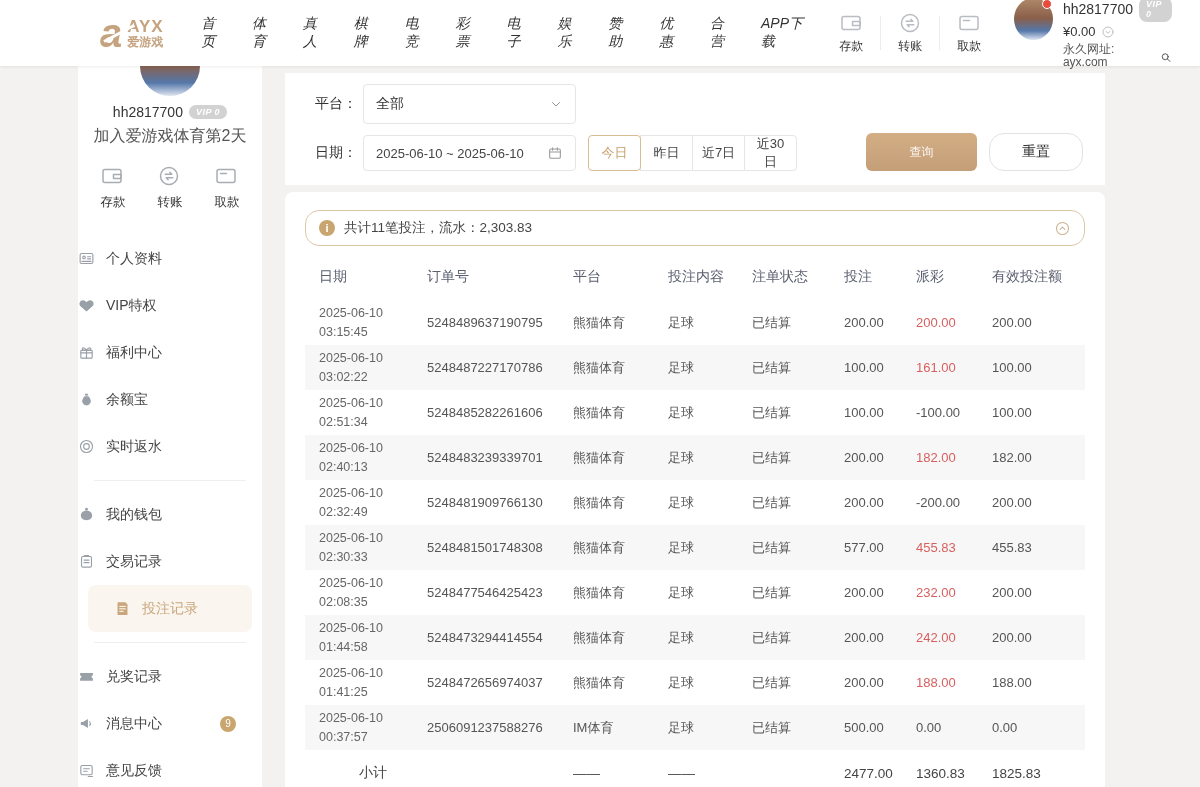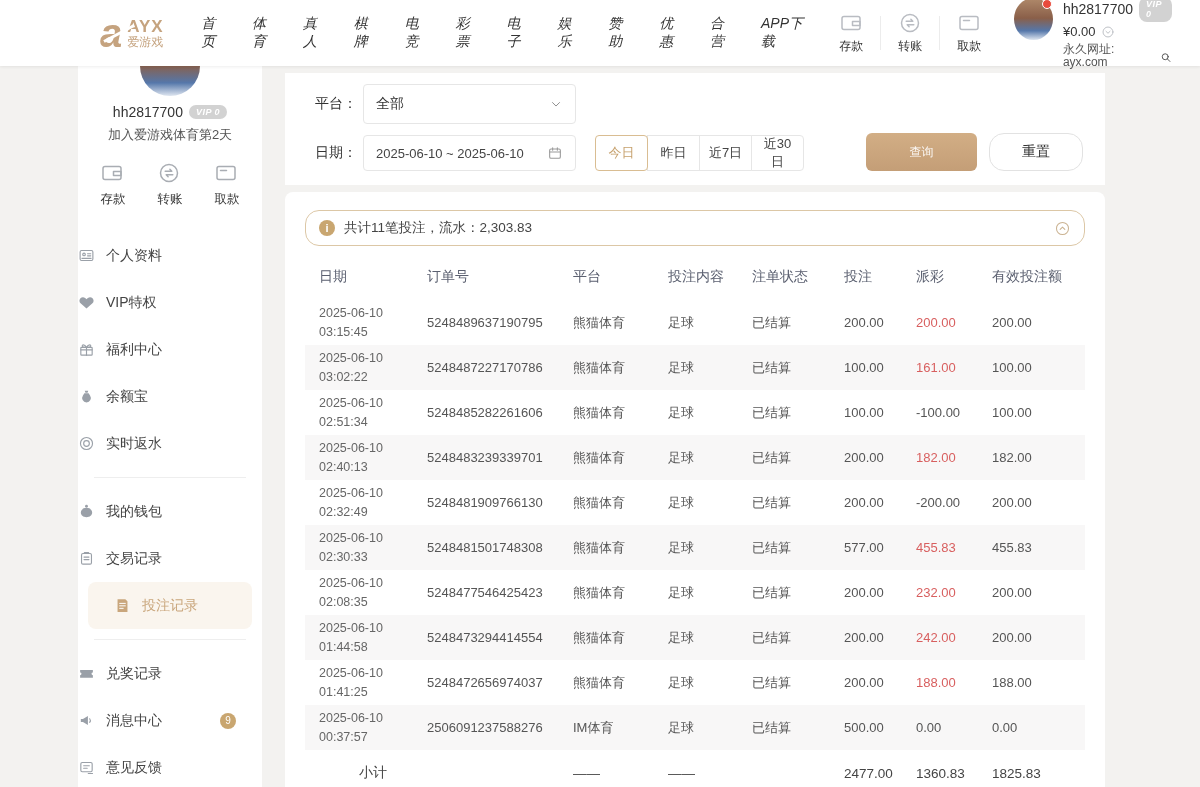--- a/index.html
+++ b/index.html
@@ -11,21 +11,21 @@
   
   header{position:absolute;left:0;top:0;width:1200px;height:66px;background:#fff;z-index:20;
          display:flex;align-items:center;box-shadow:0 1px 3px rgba(0,0,0,.07);}
   .logo{display:flex;align-items:center;gap:7px;margin-left:100px;color:#c5a37f;}
   .logo-mark{position:relative;font-size:40px;font-weight:800;font-style:italic;line-height:34px;
              letter-spacing:-2px;}
   .logo-mark::after{content:"";position:absolute;left:2px;top:16px;width:34px;height:3px;
                     background:#fff;transform:rotate(-28deg);}
   .logo-text{display:flex;flex-direction:column;line-height:1.05;}
   .logo-text b{font-size:17px;font-weight:800;letter-spacing:1px;}
-  .logo-text i{font-style:normal;font-size:12px;font-weight:400;}
+  .logo-text i{font-style:normal;font-size:12px;font-weight:700;}
   nav{display:flex;margin-left:24px;}
   nav a{display:block;padding:0 13.5px;font-size:14px;font-weight:500;color:#333;text-decoration:none;cursor:pointer;font-style:italic;}
   .hq{display:flex;align-items:center;margin-left:auto;}
   .qa{display:flex;flex-direction:column;align-items:center;gap:3px;width:58px;cursor:pointer;}
   .qi{width:24px;height:24px;color:#b9bcc2;}
   .qi svg{width:24px;height:24px;stroke:currentColor;fill:none;stroke-width:1.5;stroke-linecap:round;stroke-linejoin:round;}
   .ql{font-size:12px;color:#333;}
   .sep{width:1px;height:34px;background:#ececec;}
   .userbox{display:flex;align-items:flex-start;gap:10px;margin:0 28px 0 16px;}
   .avatar{position:relative;width:42px;height:42px;border-radius:50%;margin-top:2px;
@@ -40,21 +40,21 @@
   .circ-icon{width:14px;height:14px;color:#b9bcc2;}
   .circ-icon svg,.mini-icon svg{width:100%;height:100%;stroke:currentColor;fill:none;stroke-width:1.6;stroke-linecap:round;stroke-linejoin:round;}
   .usite{font-size:12px;color:#555;}
   .mini-icon{width:13px;height:13px;color:#333;}
 
   
   aside{position:absolute;left:78px;top:66px;width:184px;bottom:0;background:#fff;z-index:5;}
   .s-avatar{width:60px;height:60px;border-radius:50%;margin:-30px auto 0;
             background:linear-gradient(180deg,#b08a6b 0%,#8a5f49 48%,#5577aa 78%,#dfe6f0 100%);}
   .s-name{display:flex;justify-content:center;align-items:center;gap:6px;margin-top:8px;font-size:14px;color:#333;}
-  .s-joined{text-align:center;font-size:13px;color:#555;margin-top:6px;}
+  .s-joined{text-align:center;font-size:16px;color:#555;margin-top:6px;}
   .wallet{display:flex;justify-content:space-between;padding:0 22px;margin-top:17px;}
   .wa{display:flex;flex-direction:column;align-items:center;gap:4px;cursor:pointer;}
   .wa .qi{width:26px;height:26px;color:#a9adb3;}
   .wa .ql{font-size:12.5px;color:#333;}
   .menu{margin-top:24px;}
   .mi{display:flex;align-items:center;gap:11px;height:47px;font-size:14px;color:#444;cursor:pointer;position:relative;}
   .micon{width:17px;height:17px;color:#9aa0a8;flex:0 0 17px;}
   .micon svg{width:17px;height:17px;stroke:currentColor;fill:none;stroke-width:1.6;stroke-linecap:round;stroke-linejoin:round;}
   .micon svg .fill{fill:currentColor;stroke:none;}
   .mi.active{margin:0 10px;padding-left:26px;border-radius:8px;background:#faf5ee;color:#c9a67c;}
@@ -72,21 +72,21 @@
              font-size:14px;color:#333;cursor:pointer;background:#fff;}
   .selectbox .mini-icon{color:#888;width:14px;height:14px;}
   .datebox{width:213px;height:36px;border:1px solid #e6e6e6;border-radius:4px;display:flex;
            align-items:center;justify-content:space-between;padding:0 12px;box-sizing:border-box;
            font-size:13px;color:#444;cursor:pointer;background:#fff;}
   .datebox .mini-icon{color:#999;width:16px;height:16px;}
   .ranges{display:flex;margin-left:12px;}
   .rbtn{width:53px;height:36px;box-sizing:border-box;border:1px solid #e6e6e6;background:#fff;
         font-size:13px;color:#444;display:flex;align-items:center;justify-content:center;
         margin-left:-1px;cursor:pointer;position:relative;}
-  .rbtn:first-child{border-radius:4px 0 0 4px;margin-left:7px;text-align:center;}
+  .rbtn:first-child{border-radius:4px 0 0 4px;margin-left:0;text-align:center;}
   .rbtn:last-child{border-radius:0 4px 4px 0;}
   .rbtn.active{color:#c6a06c;border-color:#d9bd92;border-radius:4px;z-index:2;}
   .f-buttons{position:absolute;right:22px;top:60px;display:flex;gap:12px;}
   .btn-search{width:111px;height:38px;border:none;border-radius:6px;cursor:pointer;
               background:linear-gradient(180deg,#d2ae85,#c49e77);color:rgba(255,255,255,.92);font-size:12px;}
   .btn-reset{width:94px;height:38px;border:1px solid #e2e2e2;border-radius:15px;cursor:pointer;
              background:#fff;color:#333;font-size:14px;}
 
   
   .table-panel{position:absolute;left:285px;top:192px;width:820px;height:595px;background:#fff;

